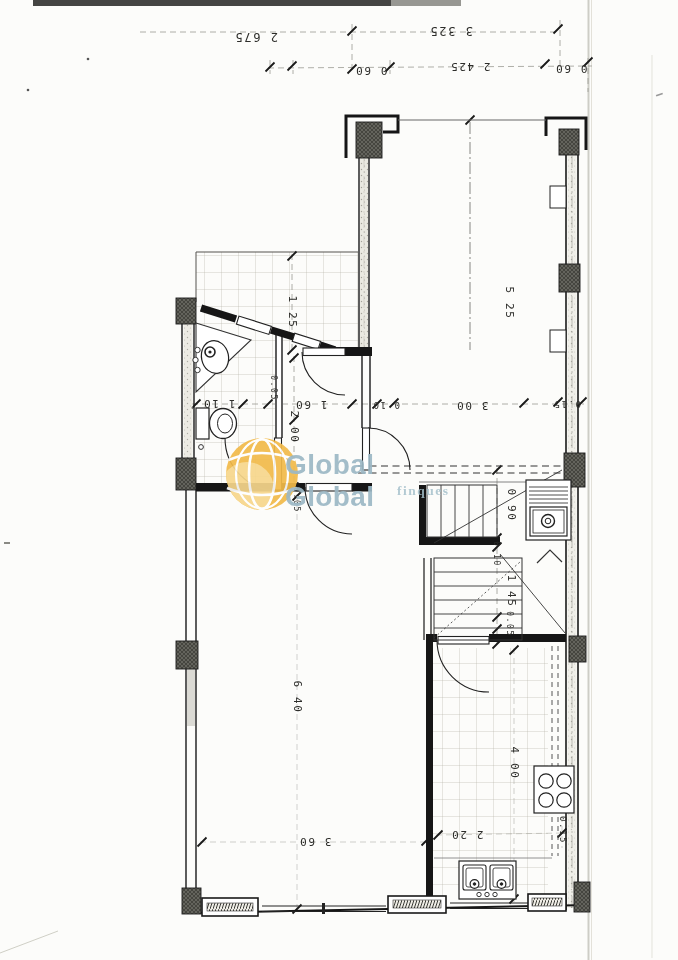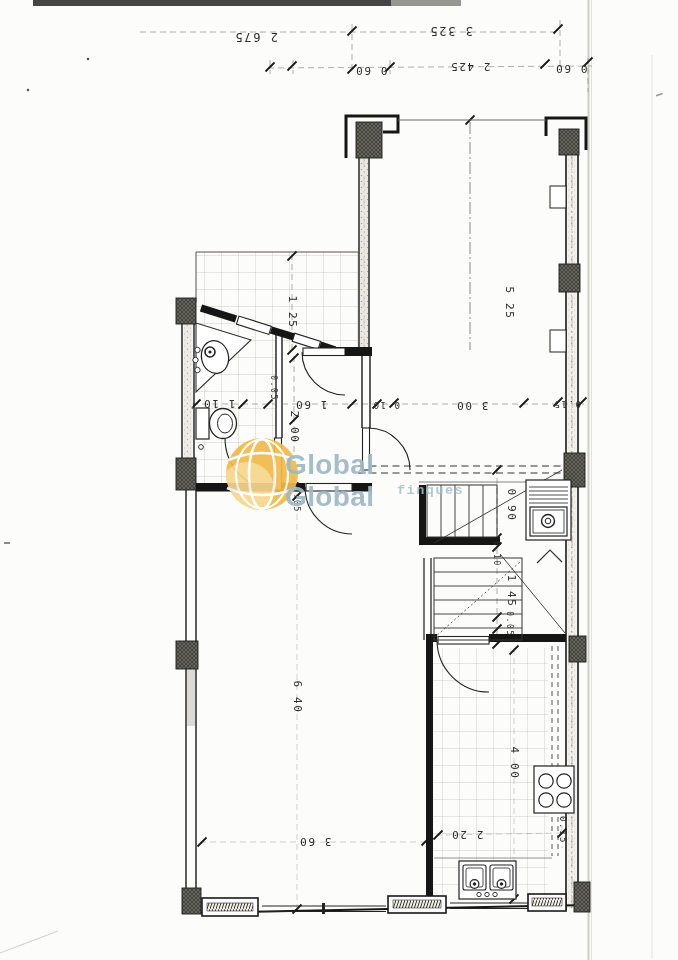--- a/index.html
+++ b/index.html
@@ -7,21 +7,21 @@
          font-family:"DejaVu Sans","Liberation Sans",sans-serif;}
   #plan{position:absolute;left:0;top:0;z-index:1;}
   #labels{position:absolute;left:0;top:0;width:678px;height:960px;z-index:3;pointer-events:none;}
   .dim{position:absolute;font-family:"DejaVu Sans Mono",monospace;color:#2d2d2a;
        letter-spacing:1.6px;white-space:nowrap;line-height:1;}
   .r180{transform:translate(-50%,-50%) rotate(180deg);}
   .r90{transform:translate(-50%,-50%) rotate(90deg);}
   #wm-text{position:absolute;left:0;top:0;z-index:4;pointer-events:none;}
   #wm-brand{position:absolute;left:285px;top:449px;font-family:"Liberation Sans",sans-serif;
             font-size:28px;font-weight:700;letter-spacing:.4px;color:#9cb8c5;opacity:.92;}
-  #wm-tagline{position:absolute;left:397px;top:483px;font-family:Liberation Mono, monospace;
+  #wm-tagline{position:absolute;left:397px;top:483px;font-family:Liberation Serif, serif;
               font-size:13.5px;font-weight:700;letter-spacing:1.5px;color:#a6c1cc;opacity:.85;}
 </style>
 </head>
 <body>
 
 <div id="stage">
 
 <svg id="plan" width="678" height="960" viewBox="0 0 678 960">
   <defs>
     <pattern id="tile" width="17" height="17" patternUnits="userSpaceOnUse">

